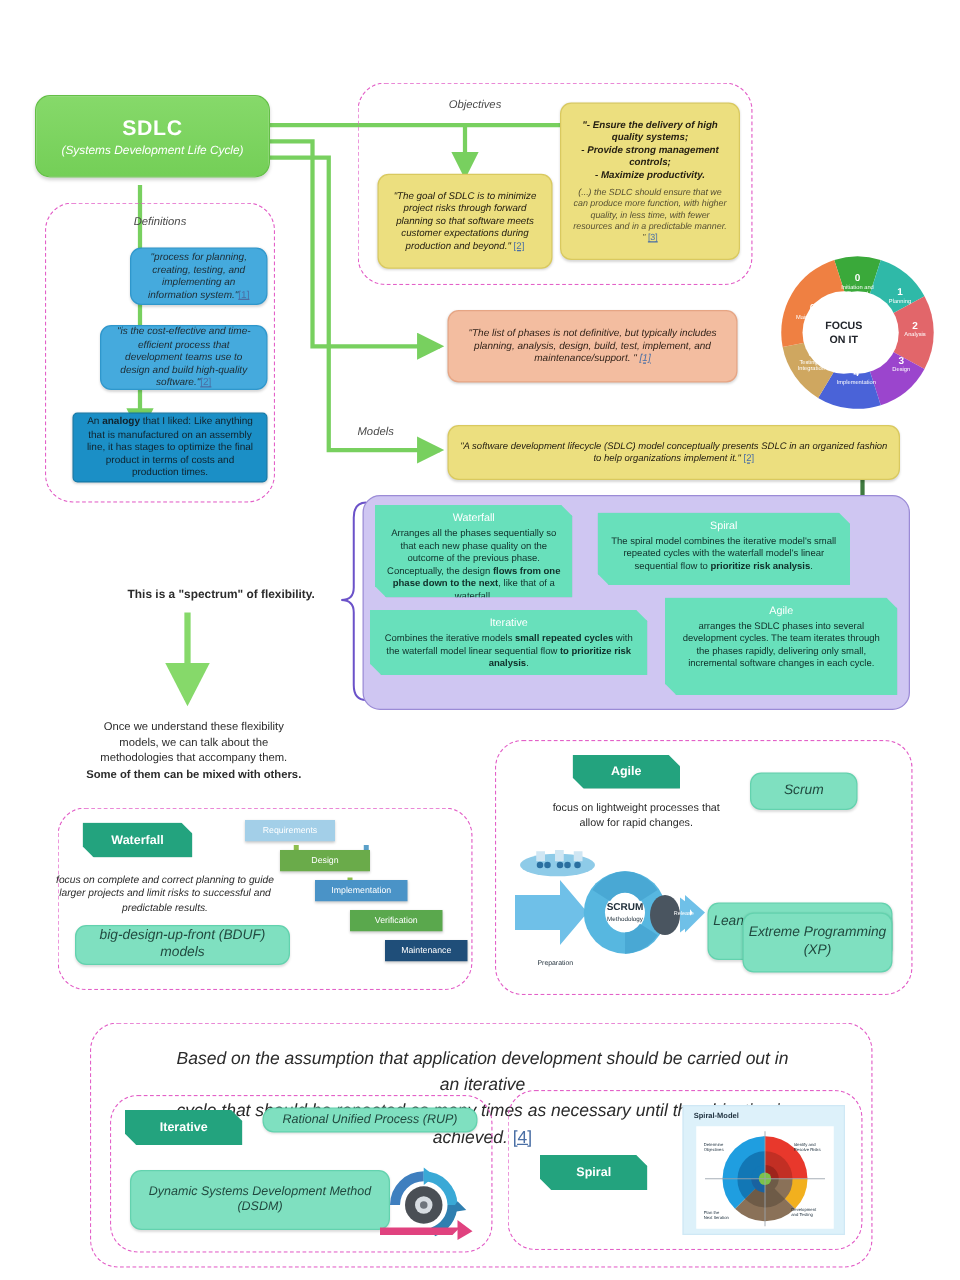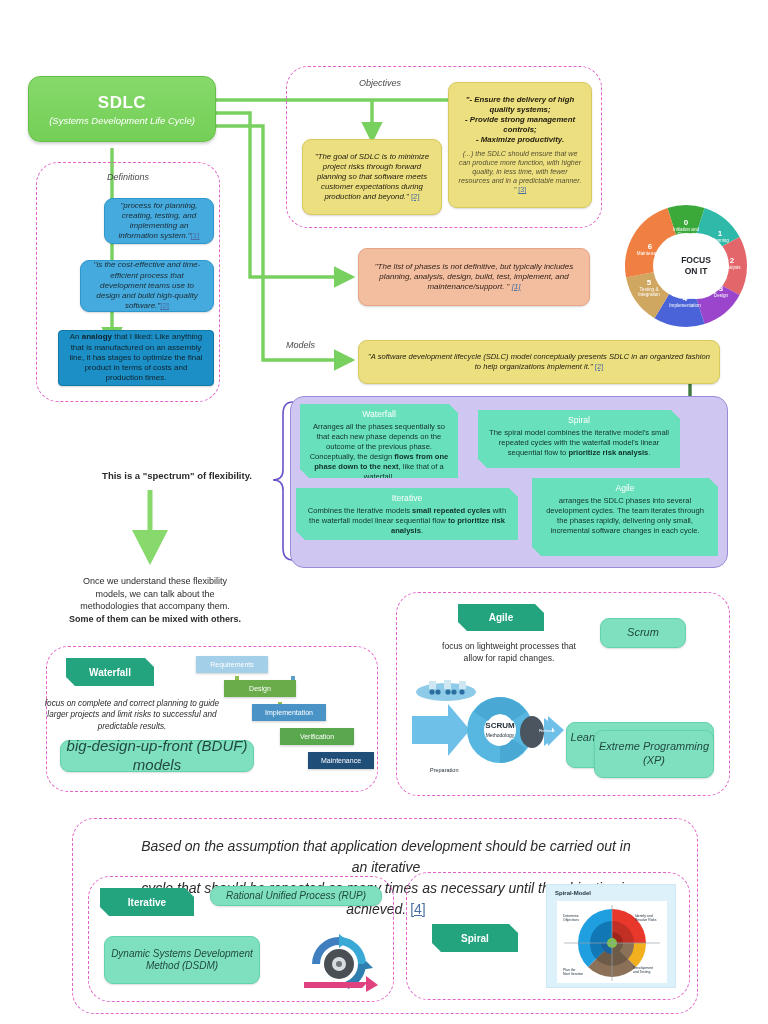--- a/index.html
+++ b/index.html
@@ -193,21 +193,21 @@
         <path d="M0,0 L-18.6,-58.1 A61,61 0 0 1 18.6,-58.1 Z" fill="#3aa93a"></path>
         <path d="M0,0 L18.6,-58.1 A61,61 0 0 1 53.6,-29.1 Z" fill="#2fb9a8"></path>
         <path d="M0,0 L53.6,-29.1 A61,61 0 0 1 53.6,29.1 Z" fill="#e2666a"></path>
         <path d="M0,0 L53.6,29.1 A61,61 0 0 1 18.6,58.1 Z" fill="#9b45cd"></path>
         <path d="M0,0 L18.6,58.1 A61,61 0 0 1 -31.5,52.3 Z" fill="#4a63d8"></path>
         <path d="M0,0 L-31.5,52.3 A61,61 0 0 1 -59.9,11.6 Z" fill="#cfa760"></path>
         <path d="M0,0 L-59.9,11.6 A61,61 0 0 1 -18.6,-58.1 Z" fill="#ef8042"></path>
         <circle cx="0" cy="0" r="33" fill="#ffffff"></circle>
       </g>
     </svg>
-    <div class="donut-center" style="left:45px;top:35px;width:66px;height:66px;">
+    <div class="donut-center" style="left:24px;top:35px;width:66px;height:66px;">
       <span>FOCUS</span>
       <span>ON IT</span>
     </div>
     <div class="dlabel" style="left:52px;top:20px;width:32px;">
       <span class="dnum">0</span><span>Initiation and Concept</span>
     </div>
     <div class="dlabel" style="left:88px;top:31px;width:28px;">
       <span class="dnum">1</span><span>Planning</span>
     </div>
     <div class="dlabel" style="left:101px;top:58px;width:26px;">
@@ -230,21 +230,21 @@
   <div class="abs group-label" style="left:286px;top:340px;width:62px;text-align:left;">Models</div>
 
   <div class="abs bub yellowwide" style="left:358px;top:340px;width:362px;height:44px;">
     <div><span>"A software development lifecycle (SDLC) model conceptually presents SDLC in an organized fashion to help organizations implement it."</span> <span class="ref">[2]</span></div>
   </div>
 
   <div class="abs purple" style="left:290px;top:396px;width:438px;height:172px;"></div>
 
   <div class="abs note" style="left:300px;top:404px;width:158px;height:74px;">
     <span class="hd">Waterfall</span>
-    <span><span>Arranges all the phases sequentially so that each new phase depends on the outcome of the previous phase. Conceptually, the design </span><b>flows from one phase down to the next</b><span>, like that of a waterfall.</span></span>
+    <span><span>Arranges all the phases sequentially so that each new phase quality on the outcome of the previous phase. Conceptually, the design </span><b>flows from one phase down to the next</b><span>, like that of a waterfall.</span></span>
   </div>
 
   <div class="abs note" style="left:478px;top:410px;width:202px;height:58px;">
     <span class="hd">Spiral</span>
     <span><span>The spiral model combines the iterative model's small repeated cycles with the waterfall model's linear sequential flow to </span><b>prioritize risk analysis</b><span>.</span></span>
   </div>
 
   <div class="abs note" style="left:296px;top:488px;width:222px;height:52px;">
     <span class="hd">Iterative</span>
     <span><span>Combines the iterative models </span><b>small repeated cycles</b><span> with the waterfall model linear sequential flow </span><b>to prioritize risk analysis</b><span>.</span></span>
@@ -263,21 +263,21 @@
     <div>methodologies that accompany them.</div>
     <div style="font-weight:bold;">Some of them can be mixed with others.</div>
   </div>
 
   <div class="abs group" style="left:46px;top:646px;width:332px;height:146px;"></div>
 
   <div class="abs chip" style="left:66px;top:658px;width:88px;height:28px;">Waterfall</div>
 
   <div class="abs plain it" style="left:42px;top:698px;width:180px;font-size:8.2px;">focus on complete and correct planning to guide larger projects and limit risks to successful and predictable results.</div>
 
-  <div class="abs pill" style="left:60px;top:740px;width:194px;height:32px;font-size:15px;">big-design-up-front (BDUF) models</div>
+  <div class="abs pill" style="left:60px;top:740px;width:172px;height:32px;font-size:11px;">big-design-up-front (BDUF) models</div>
 
   <svg class="abs" style="left:185px;top:652px;width:190px;height:118px;">
     <path d="M52,24 V34" stroke="#8fbf4f" stroke-width="4" fill="none"></path>
     <path d="M95,50 V60" stroke="#8fbf4f" stroke-width="4" fill="none"></path>
     <path d="M140,76 V86" stroke="#5aa0c9" stroke-width="4" fill="none"></path>
     <path d="M108,24 V34" stroke="#5aa0c9" stroke-width="4" fill="none"></path>
   </svg>
   <div class="abs wstep" style="left:196px;top:656px;width:72px;height:17px;background:#a3cfe8;">Requirements</div>
   <div class="abs wstep" style="left:224px;top:680px;width:72px;height:17px;background:#6aab4a;">Design</div>
   <div class="abs wstep" style="left:252px;top:704px;width:74px;height:17px;background:#4a93c7;">Implementation</div>
@@ -333,21 +333,21 @@
       <span class="ref">[4]</span>
     </div>
   </div>
 
   <div class="abs group" style="left:88px;top:876px;width:306px;height:126px;"></div>
 
   <div class="abs chip" style="left:100px;top:888px;width:94px;height:28px;">Iterative</div>
 
   <div class="abs pill" style="left:210px;top:886px;width:172px;height:20px;font-size:10px;">Rational Unified Process (RUP)</div>
 
-  <div class="abs pill" style="left:104px;top:936px;width:156px;height:48px;font-size:10px;">Dynamic Systems Development Method (DSDM)</div>
+  <div class="abs pill" style="left:104px;top:936px;width:208px;height:48px;font-size:10px;">Dynamic Systems Development Method (DSDM)</div>
 
   <div class="abs" style="left:296px;top:932px;width:86px;height:62px;">
     <svg width="86" height="62" viewBox="0 0 86 62">
       <path d="M16,32 A27,27 0 0 1 43,5 L43,13 A19,19 0 0 0 24,32 Z" fill="#3f7fbf"></path>
       <path d="M43,5 A27,27 0 0 1 70,32 L62,32 A19,19 0 0 0 43,13 Z" fill="#3aa9d6"></path>
       <path d="M70,32 A27,27 0 0 1 52,57 L49,50 A19,19 0 0 0 62,32 Z" fill="#2f7fb0"></path>
       <polygon points="43,2 52,9 43,16" fill="#3aa9d6"></polygon>
       <polygon points="70,29 77,36 64,38" fill="#2f7fb0"></polygon>
       <path d="M8,50 H72 L66,56 H8 Z" fill="#e0427f"></path>
       <polygon points="70,44 82,53 70,60" fill="#e0427f"></polygon>

